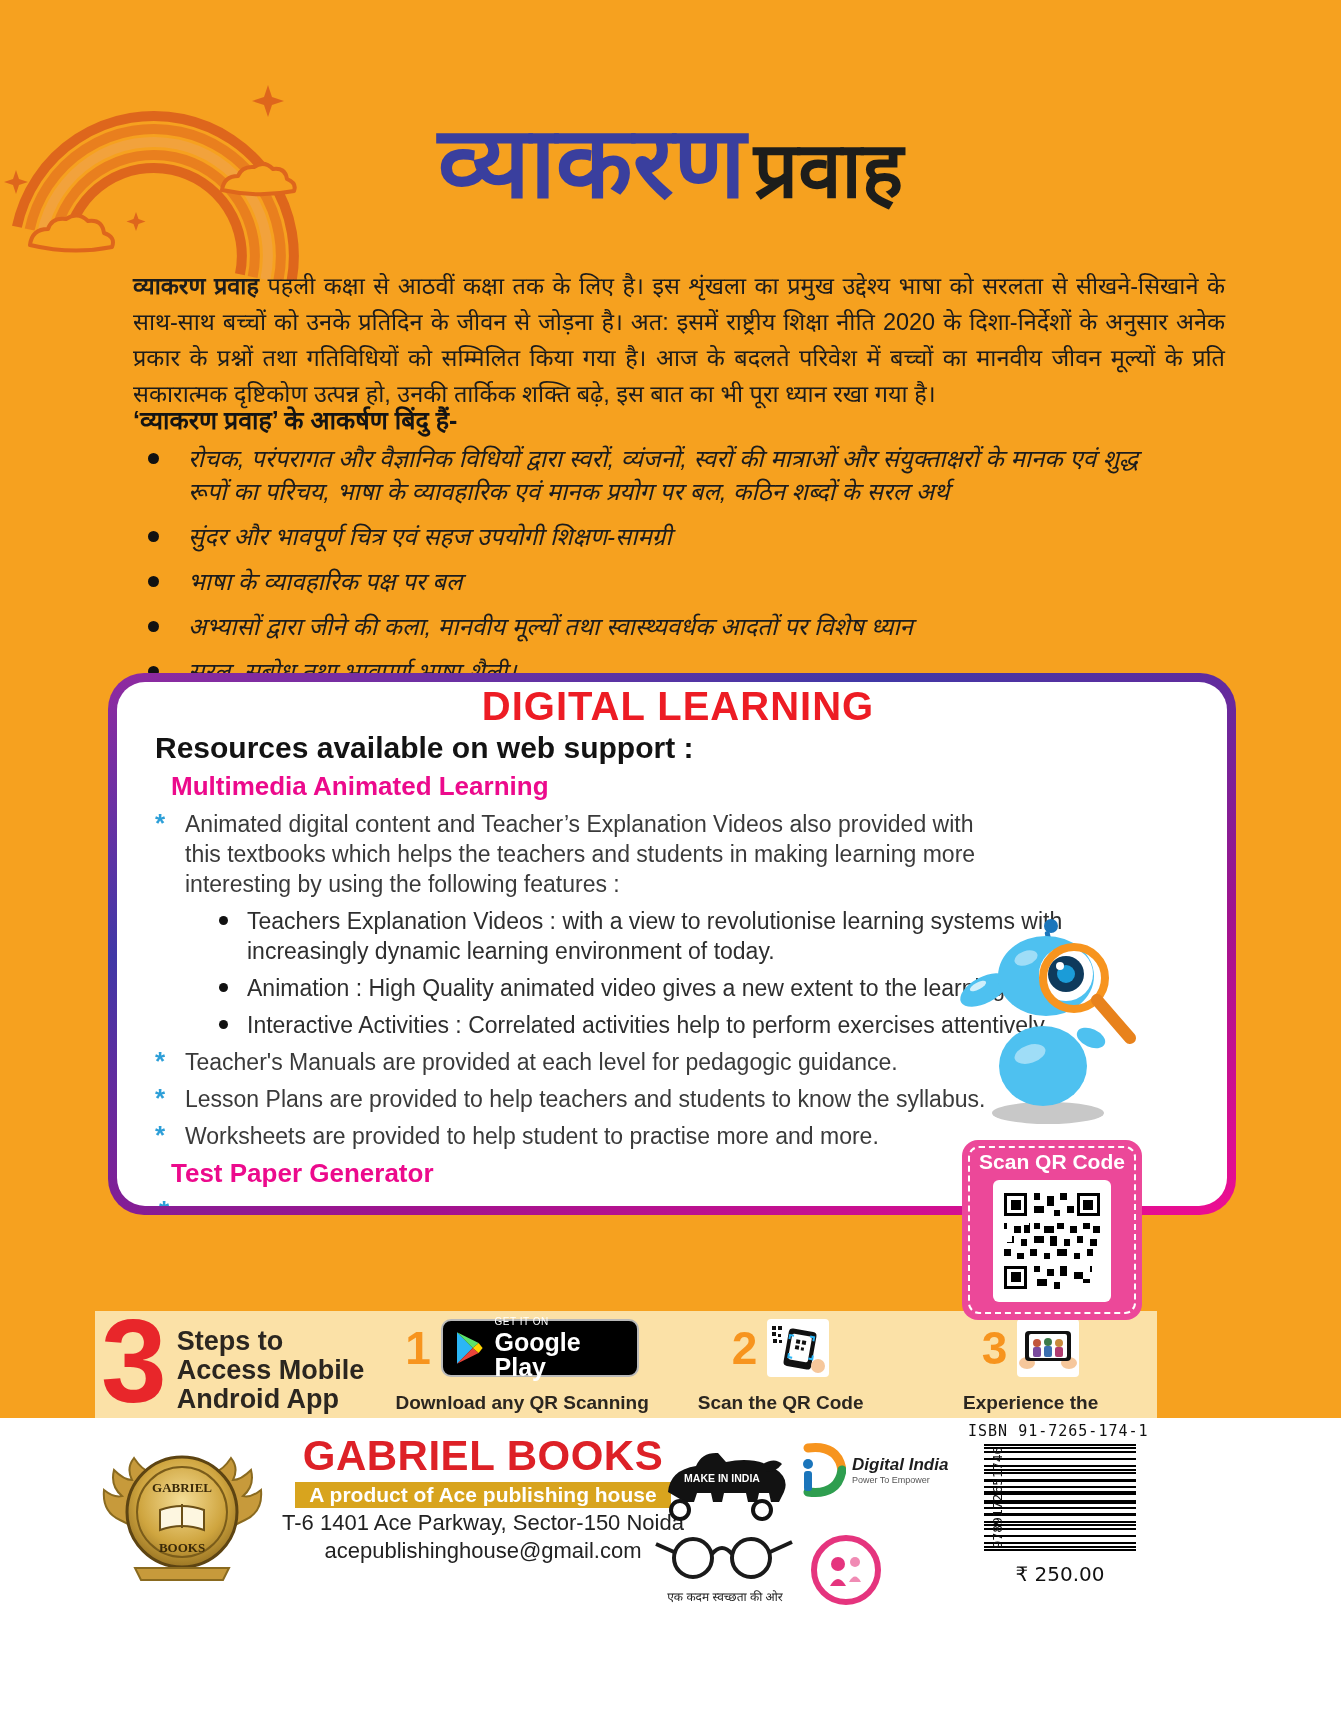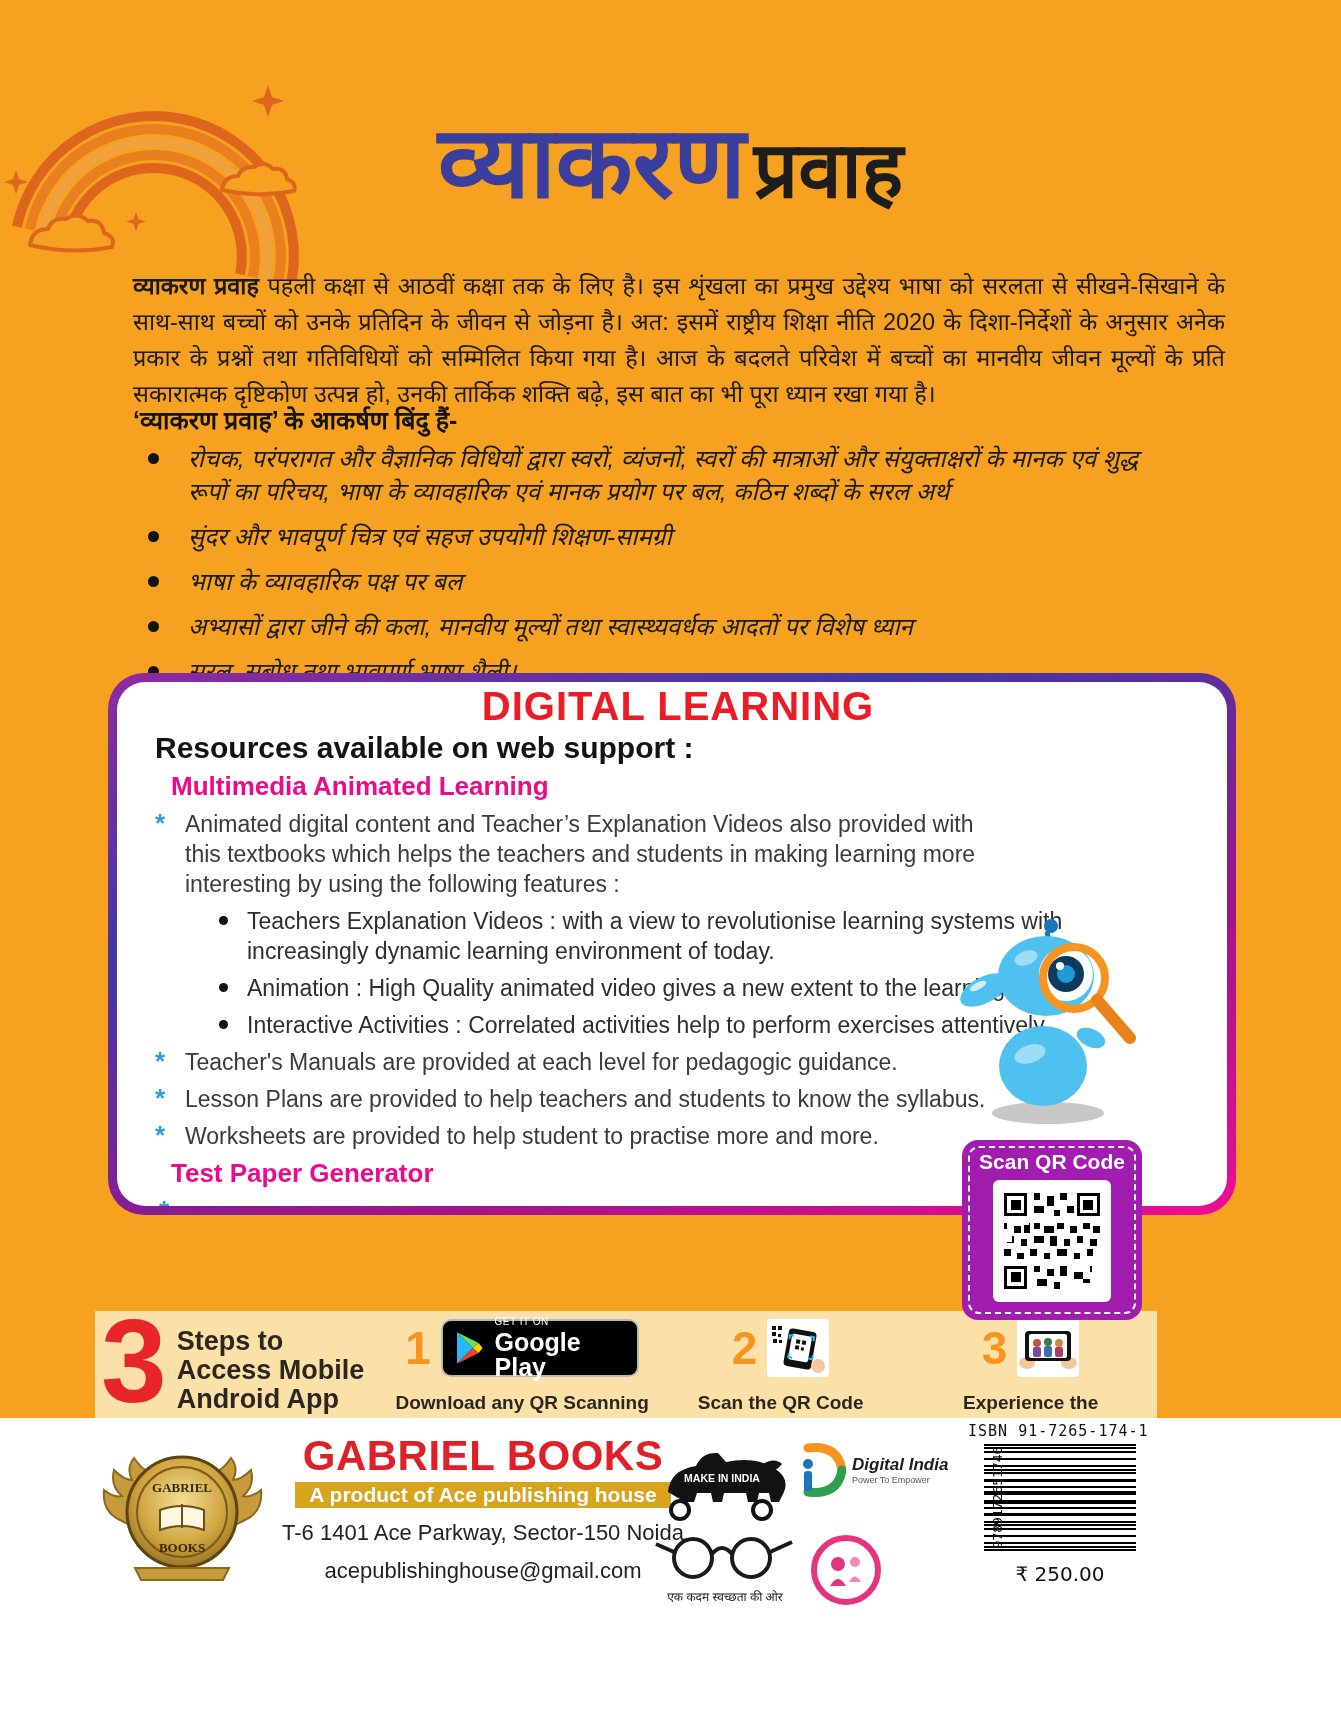--- a/index.html
+++ b/index.html
@@ -35,21 +35,21 @@
   .star-item.tp { padding-left:44px; }
   .star-item.tp .star { left:4px; }
   .dl-sub { list-style:none; margin:4px 0 4px 64px; }
   .dl-sub li { position:relative; padding-left:28px; font-size:23px; line-height:30px; color:#2e2e2e; margin-bottom:7px; max-width:900px; }
   .dl-sub .dot { position:absolute; left:0; top:10px; width:9px; height:9px; border-radius:50%; background:#111; }
 
   
   .robot { position:absolute; left:948px; top:916px; }
 
   
-  .qr-box { position:absolute; left:962px; top:1140px; width:180px; height:180px; background:#a21caf; border-radius:16px; z-index:5;
+  .qr-box { position:absolute; left:962px; top:1140px; width:180px; height:180px; background:#ec4899; border-radius:16px; z-index:5;
             display:flex; flex-direction:column; align-items:center; padding-top:10px; }
   .qr-box::before { content:""; position:absolute; inset:6px; border:2px dashed #fff; border-radius:11px; }
   .qr-label { color:#fff; font-weight:700; font-size:21px; position:relative; }
   .qr-panel { position:relative; margin-top:6px; width:118px; height:122px; background:#fff; border-radius:6px; display:flex; align-items:center; justify-content:center; }
   .qr-corner { position:absolute; width:22px; height:22px; border:5px solid #fff; }
   .qr-c1 { left:14px; top:40px; border-right:none; border-bottom:none; }
   .qr-c2 { right:14px; bottom:14px; border-left:none; border-top:none; }
 
   
   .strip { position:absolute; left:95px; top:1311px; width:1062px; height:107px; background:#FBE1A7; display:flex; align-items:flex-start; }
@@ -67,21 +67,21 @@
   .gp-get { font-size:10px; letter-spacing:.5px; }
   .gp-play { font-size:25px; font-weight:700; margin-top:3px; }
   .step-icon { width:62px; height:58px; background:#fff; border-radius:4px; display:flex; align-items:center; justify-content:center; }
 
   
   .footer { position:absolute; left:0; top:1418px; width:1341px; height:307px; background:#fff; }
   .gb-logo { position:absolute; left:100px; top:22px; }
   .pub-block { position:absolute; left:268px; top:14px; width:430px; text-align:center; }
   .pub-name { font-size:42px; font-weight:800; color:#DD2127; letter-spacing:.5px; }
   .pub-tag { display:inline-block; background:#D8A41E; color:#fff; font-weight:700; font-size:21px; padding:1px 14px; margin-top:2px; }
-  .pub-addr, .pub-mail { font-size:22px; color:#222; margin-top:12px;text-align:center; }
+  .pub-addr, .pub-mail { font-size:22px; color:#222; margin-top:2px;text-align:center; }
   .mii { position:absolute; left:650px; top:12px; }
   .di { position:absolute; left:798px; top:22px; display:flex; align-items:center; gap:6px; }
   .di-text { display:flex; flex-direction:column; }
   .di-name { font-size:17px; font-weight:700; font-style:italic; color:#1d1d1d; line-height:1; }
   .di-sub { font-size:9px; color:#555; margin-top:2px; }
   .glasses-wrap { position:absolute; left:645px; top:112px; width:160px; text-align:center; }
   .glasses-caption { font-size:12px; color:#222; margin-top:2px; }
   .pink-logo { position:absolute; left:810px; top:116px; }
   .barcode { position:absolute; left:968px; top:4px; width:185px; }
   .isbn { font-family:"DejaVu Sans Mono", monospace; font-size:15px; color:#111; letter-spacing:1px; }

